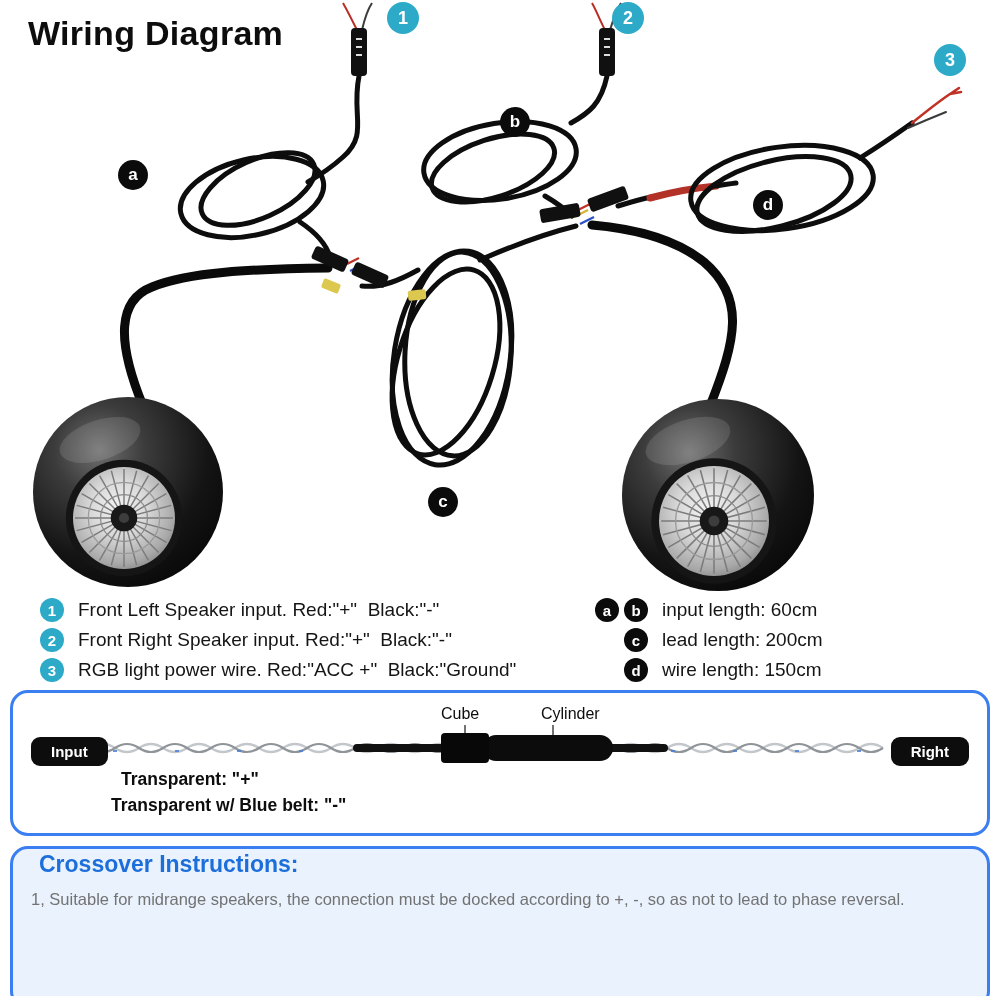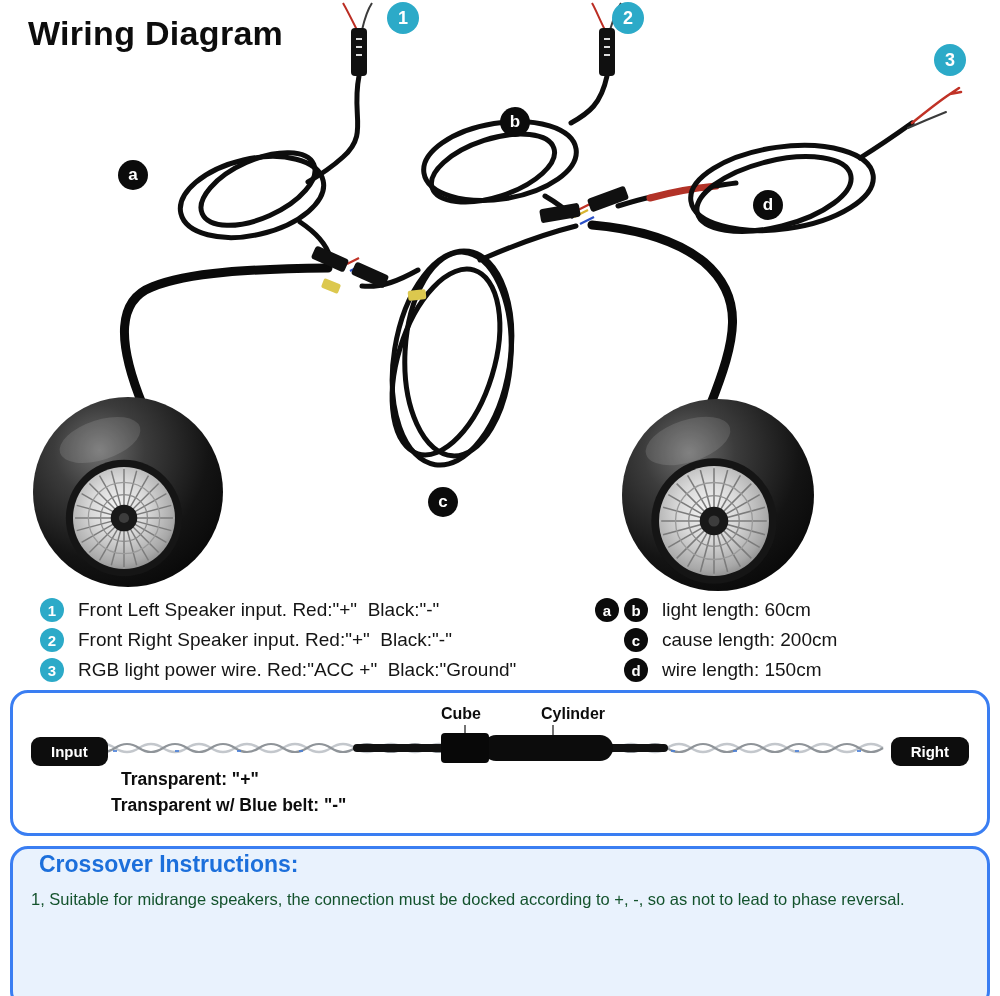--- a/index.html
+++ b/index.html
@@ -21,29 +21,29 @@
   .legend .badge-inline{position:static;flex:none;width:24px;height:24px;font-size:15px;z-index:auto;}
   .legend-text{font-size:19px;white-space:pre-wrap;color:#151515;}
   .badge-slot{width:56px;display:flex;justify-content:flex-end;gap:5px;flex:none;}
   
   .panel{position:relative;margin:0 10px;border:3px solid #3a7ef2;border-radius:18px;background:#fff;box-sizing:border-box;}
   .crossover{height:146px;margin-top:8px;}
   .cross-svg{position:absolute;left:0;top:0;}
   .pill{position:absolute;top:44px;background:#0d0d0d;color:#fff;font-weight:bold;font-size:15px;line-height:1;padding:7px 20px;border-radius:9px;z-index:2;}
   .pill.in{left:18px;}
   .pill.out{right:18px;}
-  .comp-label{position:absolute;top:12px;font-weight:bold;font-size:16px;color:#0d0d0d;z-index:2;}
+  .comp-label{position:absolute;top:12px;font-weight:normal;font-size:16px;color:#0d0d0d;z-index:2;}
   .comp-label.cube{left:428px;}
   .comp-label.cyl{left:528px;text-align:right;}
   .cross-line{position:absolute;font-weight:bold;font-size:17.5px;color:#0d0d0d;z-index:2;}
   .cross-line.l1{left:108px;top:76px;}
   .cross-line.l2{left:98px;top:102px;}
   .instructions{margin-top:10px;background:#e9f2fd;height:163px;padding:0 18px 0 18px;}
   .instr-heading{margin:2px 0 10px 8px;font-size:23px;font-weight:800;color:#1c6fdb;}
-  .instr-line{margin:0 4px 3px 0;font-size:16.5px;line-height:1.45;color:#14532d;}
+  .instr-line{margin:0 4px 3px 0;font-size:16.5px;line-height:1.45;color:#737373;}
   .wire{fill:none;stroke:#0d0d0d;stroke-width:5;stroke-linecap:round;}
   .thick{fill:none;stroke:#0a0a0a;stroke-width:9;stroke-linecap:round;}
 </style>
 </head>
 <body>
 
 <div>
 
   <div class="stage">
     <h1 class="page-title">Wiring Diagram</h1>
@@ -207,27 +207,27 @@
         <span class="badge num badge-inline">3</span>
         <span class="legend-text">RGB light power wire. Red:"ACC +"  Black:"Ground"</span>
       </div>
     </div>
     <div class="legend-right">
       <div class="legend-row">
         <span class="badge-slot">
           <span class="badge letter badge-inline">a</span>
           <span class="badge letter badge-inline">b</span>
         </span>
-        <span class="legend-text">light length: 60cm</span>
+        <span class="legend-text">input length: 60cm</span>
       </div>
       <div class="legend-row">
         <span class="badge-slot">
           <span class="badge letter badge-inline">c</span>
         </span>
-        <span class="legend-text">cause length: 200cm</span>
+        <span class="legend-text">lead length: 200cm</span>
       </div>
       <div class="legend-row">
         <span class="badge-slot">
           <span class="badge letter badge-inline">d</span>
         </span>
         <span class="legend-text">wire length: 150cm</span>
       </div>
     </div>
   </div>
 

